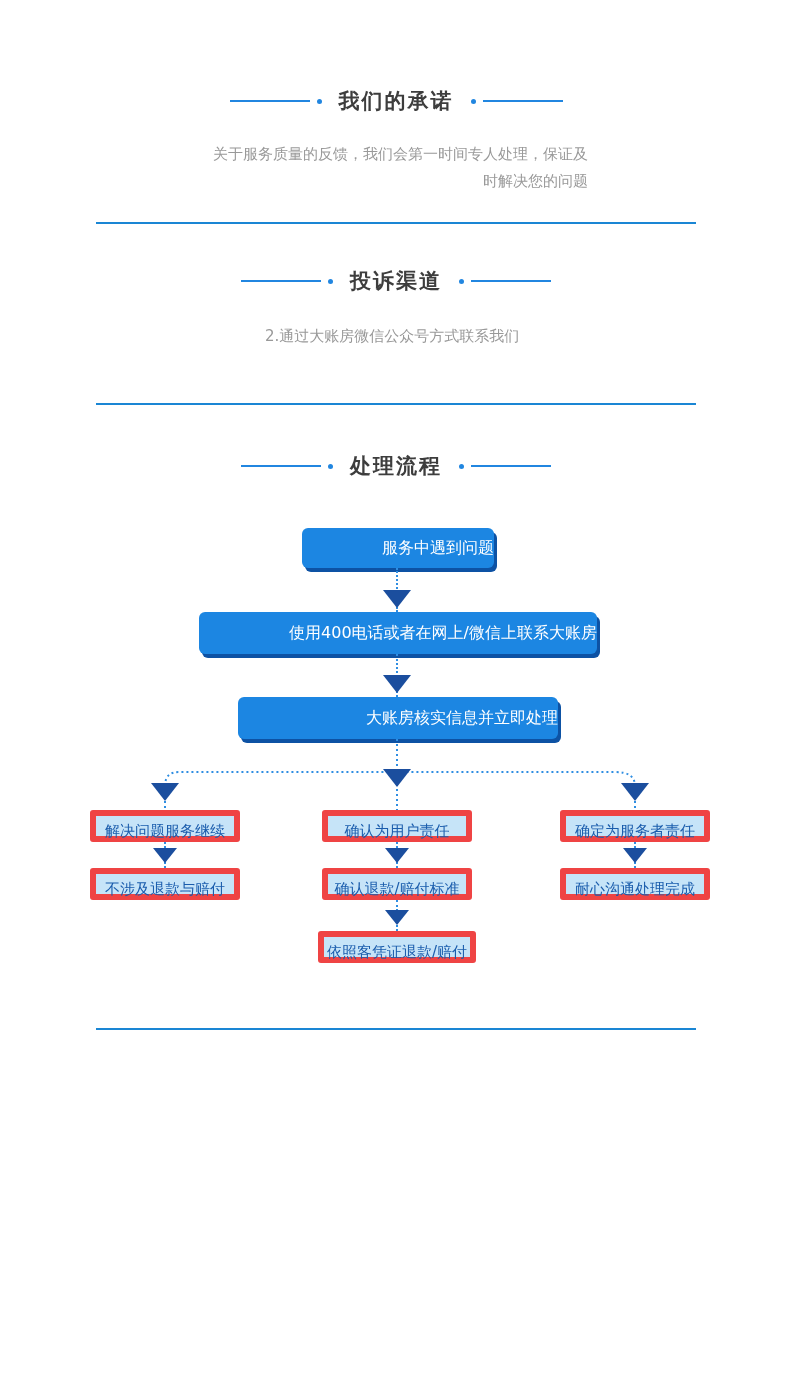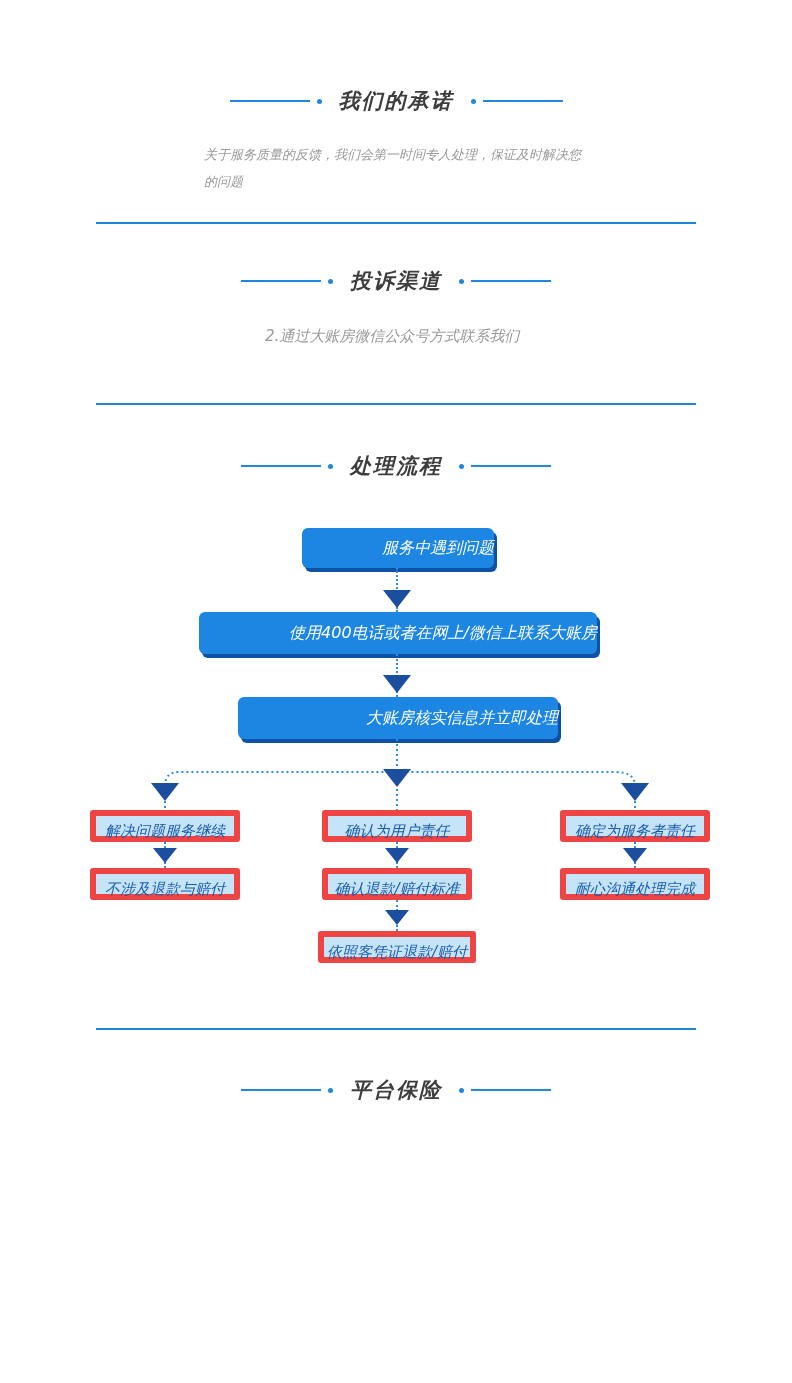--- a/index.html
+++ b/index.html
@@ -1,29 +1,29 @@
 <!DOCTYPE html>
 <html><head>
 <meta charset="utf-8">
 <style>
   html,body{margin:0;padding:0;background:#ffffff;}
   body{font-family:"DejaVu Sans","Liberation Sans",sans-serif;}
-  .page{width:792px;height:1383px;margin:0 auto;background:#fff;overflow:hidden;position:relative;font-style:italic;}
+  .page{width:792px;height:1383px;margin:0 auto;background:#fff;overflow:hidden;position:relative;}
 
   
   .sec-title{display:flex;align-items:center;justify-content:center;}
   .sec-title .rule{width:80px;height:2px;background:#2186e0;}
   .sec-title .dot{width:5px;height:5px;border-radius:50%;background:#2186e0;margin:0 7px;}
   .sec-title h2{margin:0 10px;font-size:21px;line-height:26px;color:#3d3d3d;font-weight:bold;letter-spacing:2px;}
   .t1{margin-top:88px;}
   .t2{margin-top:44px;}
   .t3{margin-top:48px;}
   .t4{margin-top:47px;}
 
-  .gray-text{color:#999999;font-size:13px;text-align:left;}
+  .gray-text{color:#999999;font-size:15px;text-align:right;}
   .promise-text{width:384px;margin:27px auto 0;line-height:27px;}
   .insurance-text{width:478px;margin:36px auto 0;line-height:28px;}
 
   .divider{width:600px;height:2px;background:#1a86d4;border:none;}
   .d1{margin:27px auto 0;}
   .d2{margin:52px auto 0;}
   .d3{margin:65px auto 0;}
 
   .channel-list{width:262px;margin:27px auto 0;padding:0;list-style:none;}
   .channel-list li{color:#999999;font-size:15px;line-height:30px;text-align:left;}
@@ -148,21 +148,14 @@
     <div class="varrow a-m2">
       <span class="dotline"></span>
       <span class="tri tri-sm" style="top:10px"></span>
     </div>
 
     <div class="lbox b-m3">依照客凭证退款/赔付</div>
   </div>
 
   <div class="divider d3"></div>
 
-  <div class="sec-title t4">
-    <span class="rule"></span>
-    <span class="dot"></span>
-    <h2>平台保险</h2>
-    <span class="dot"></span>
-    <span class="rule"></span>
-  </div>
 
 </div>
 
 </body></html>

